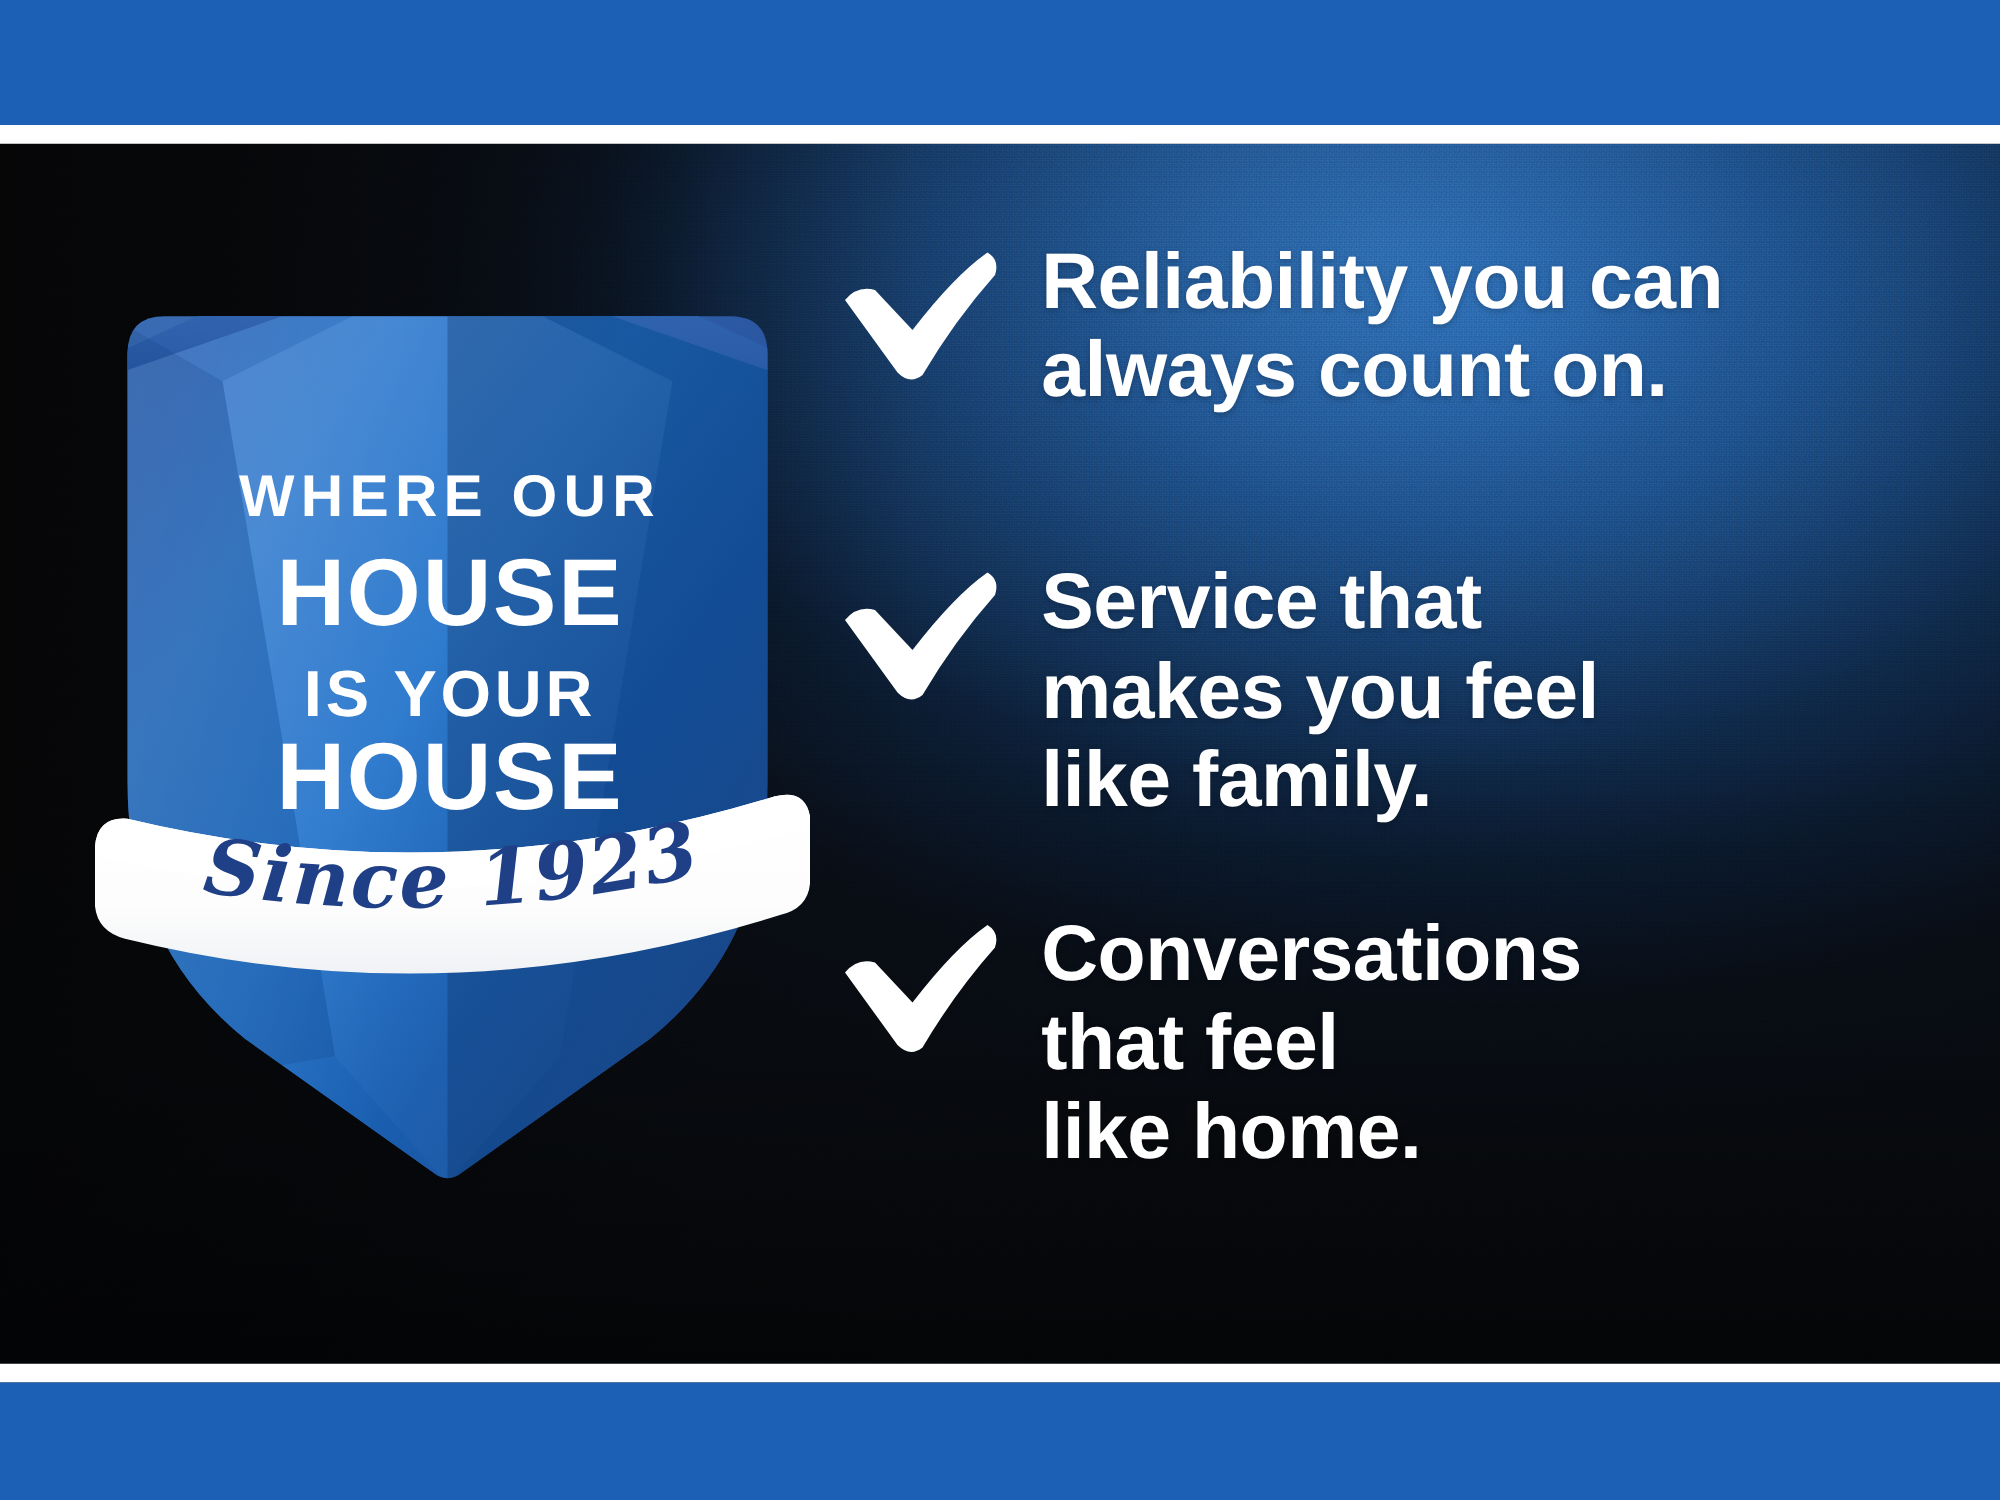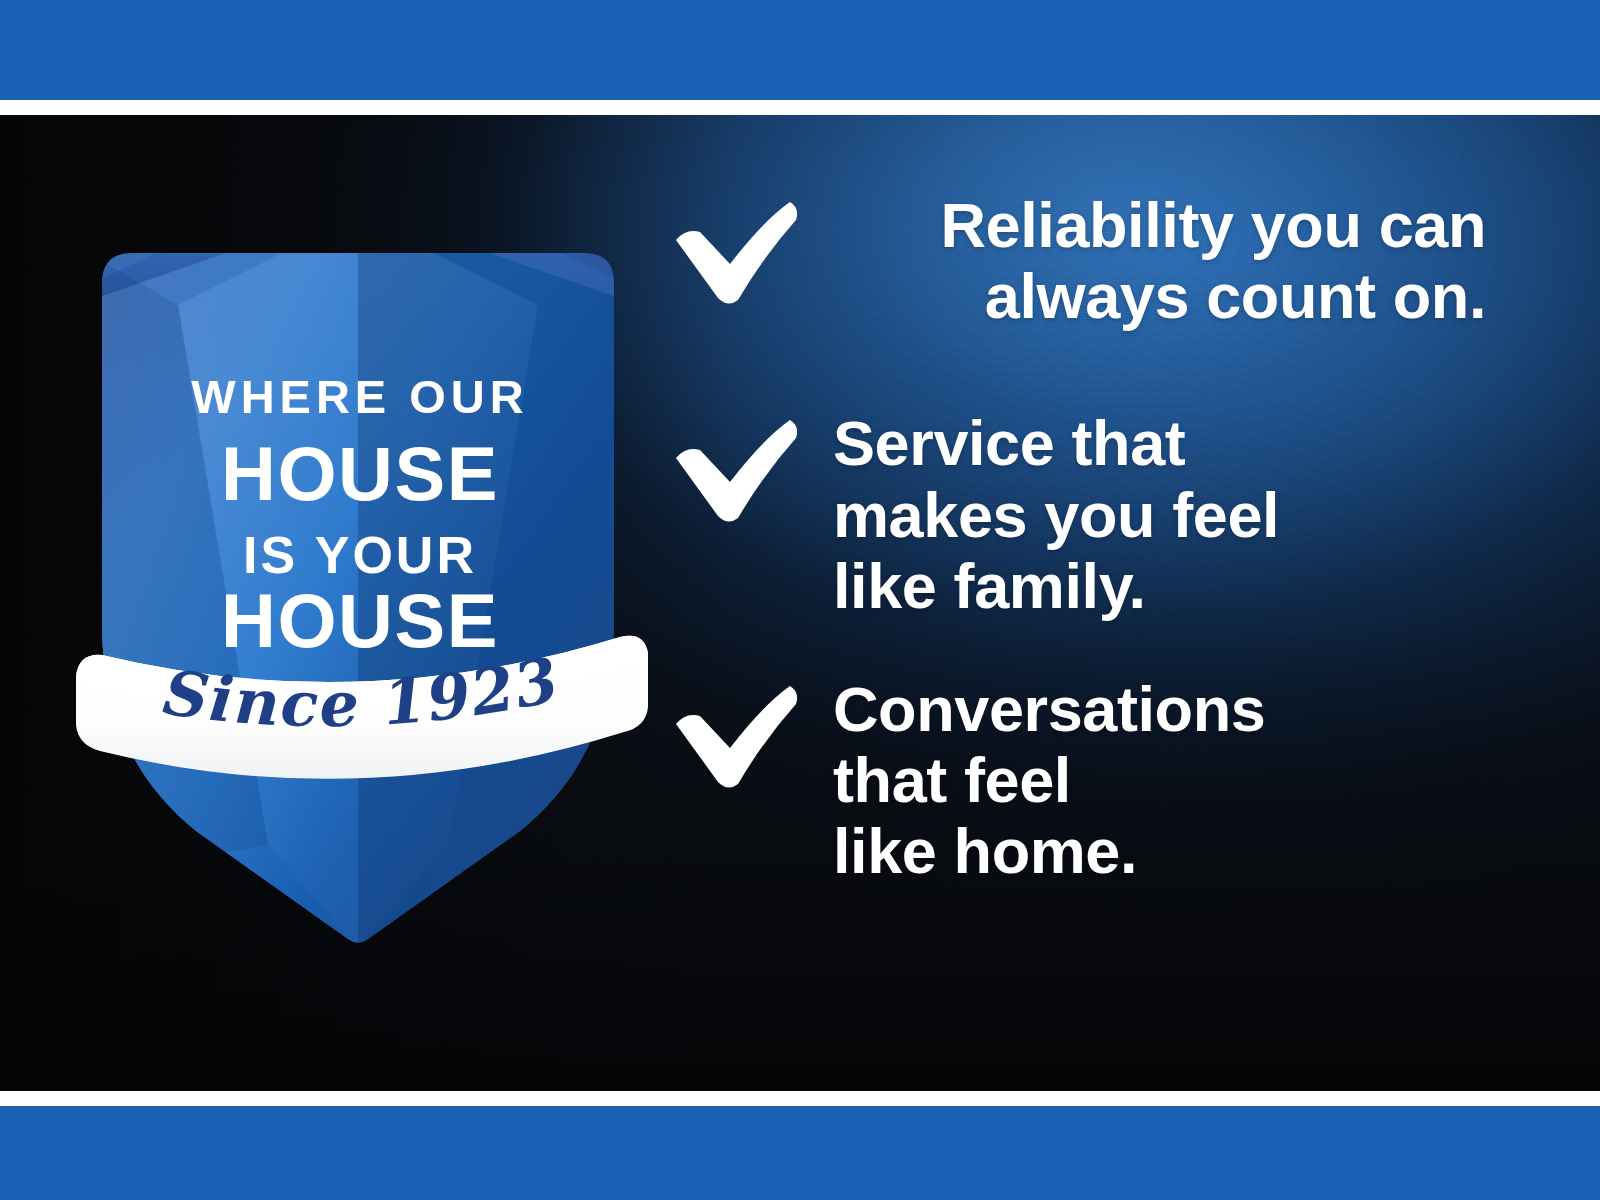--- a/index.html
+++ b/index.html
@@ -139,23 +139,23 @@
     position: absolute;
     left: 666px;
     top: 190px;
     width: 820px;
     z-index: 4;
   }
   .benefit {
     position: relative;
     display: block;
   }
-  #benefit-0 { margin-top: 0px; text-align: right; }
-  #benefit-1 { margin-top: 76px; }
-  #benefit-2 { margin-top: 52px; }
+  #benefit-0 { margin-top: 0px; }
+  #benefit-1 { margin-top: 114px; }
+  #benefit-2 { margin-top: 68px; }
 
   .benefit-check {
     position: absolute;
     left: 6px;
     top: 8px;
     width: 130px;
     height: 110px;
   }
   .benefit-check svg { display: block; width: 100%; height: 100%; }
 

